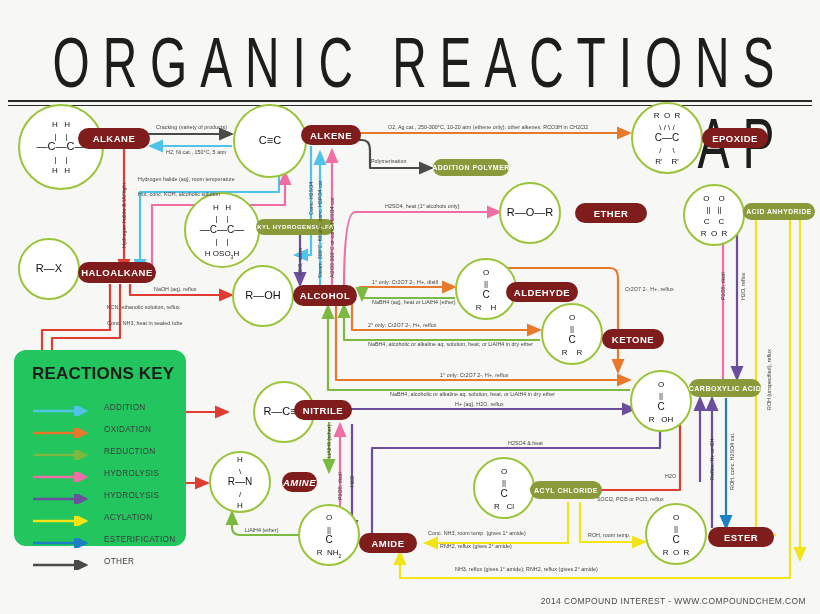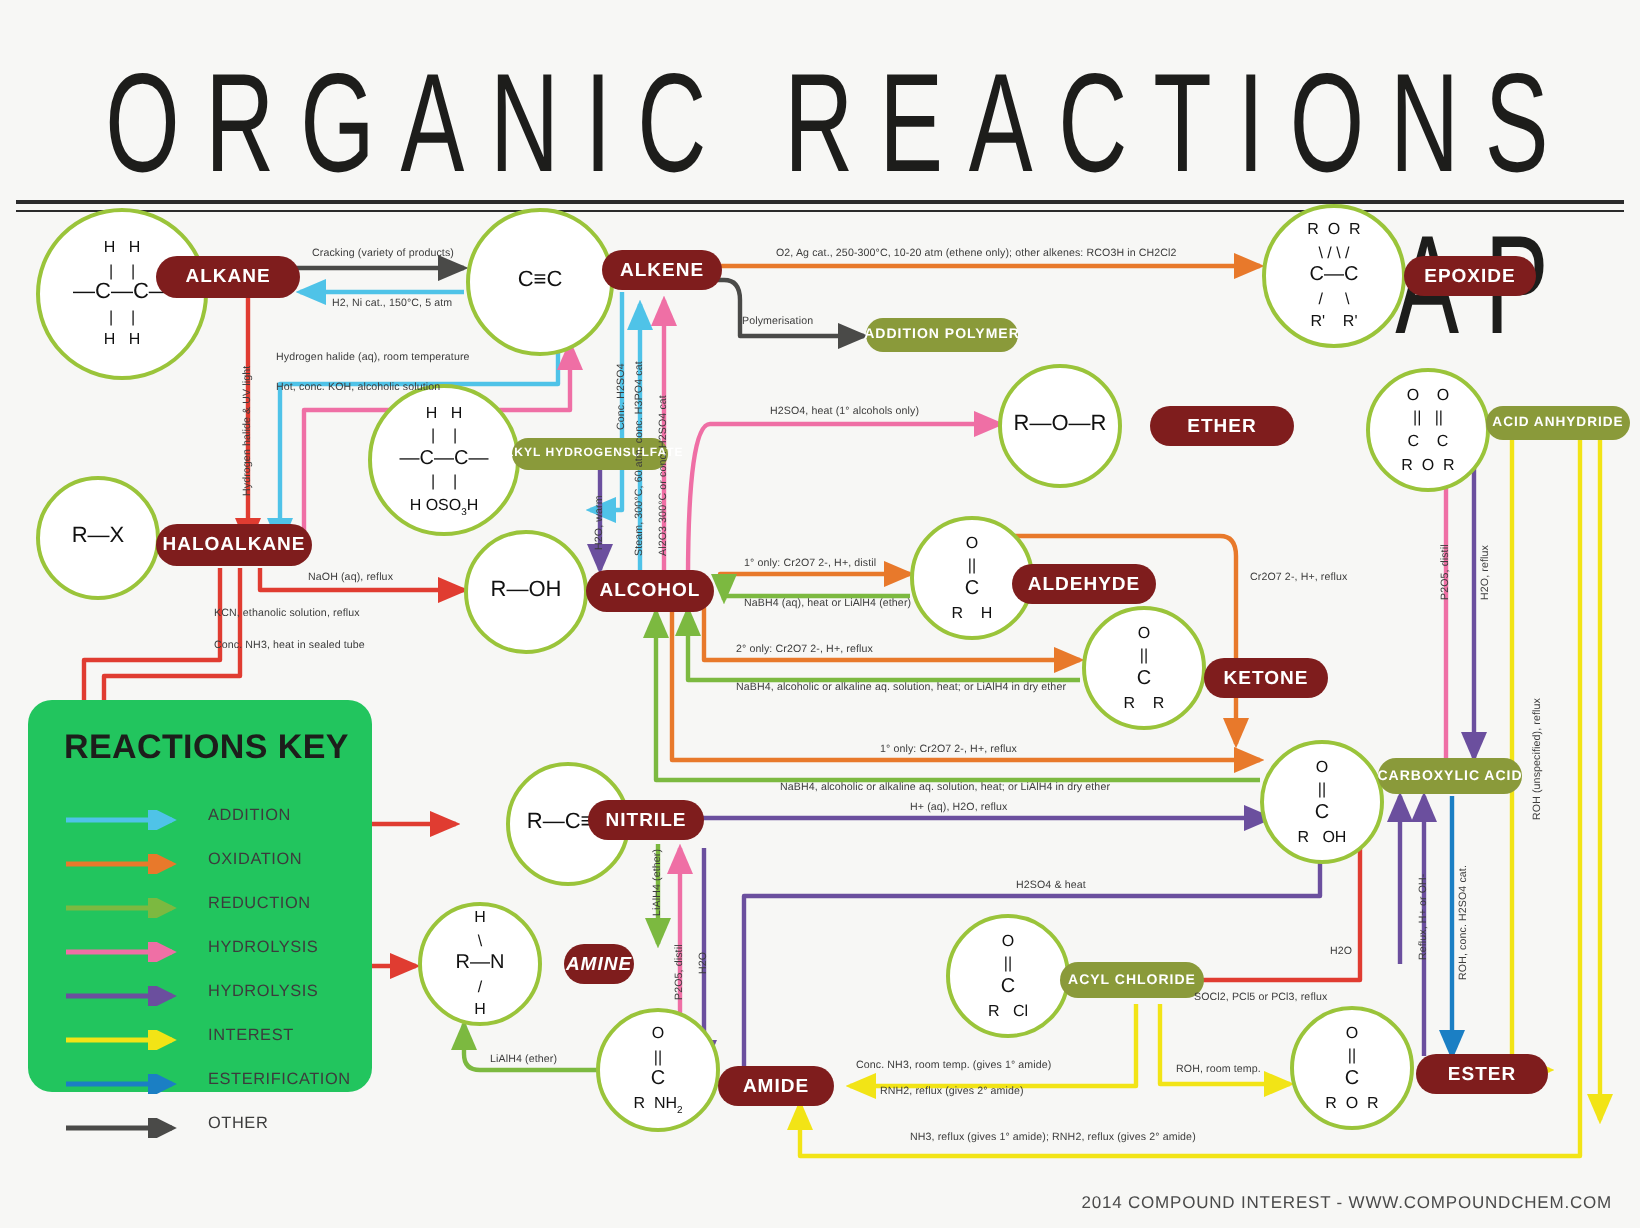--- a/index.html
+++ b/index.html
@@ -426,21 +426,21 @@
         </div>
         <div class="krow">
           <div class="kline"><svg width="62" height="10">
               <defs>
                 <marker id="km6" markerWidth="6" markerHeight="6" refX="5" refY="3" orient="auto">
                   <path d="M0,0 L6,3 L0,6 z" fill="#f2e416"></path>
                 </marker>
               </defs>
               <line x1="1" y1="5" x2="54" y2="5" stroke="#f2e416" stroke-width="2.4" marker-end="url(#km6)"></line>
             </svg></div>
-          <div class="ktxt">INTEREST</div>
+          <div class="ktxt">ACYLATION</div>
         </div>
         <div class="krow">
           <div class="kline"><svg width="62" height="10">
               <defs>
                 <marker id="km7" markerWidth="6" markerHeight="6" refX="5" refY="3" orient="auto">
                   <path d="M0,0 L6,3 L0,6 z" fill="#1b7fc4"></path>
                 </marker>
               </defs>
               <line x1="1" y1="5" x2="54" y2="5" stroke="#1b7fc4" stroke-width="2.4" marker-end="url(#km7)"></line>
             </svg></div>

